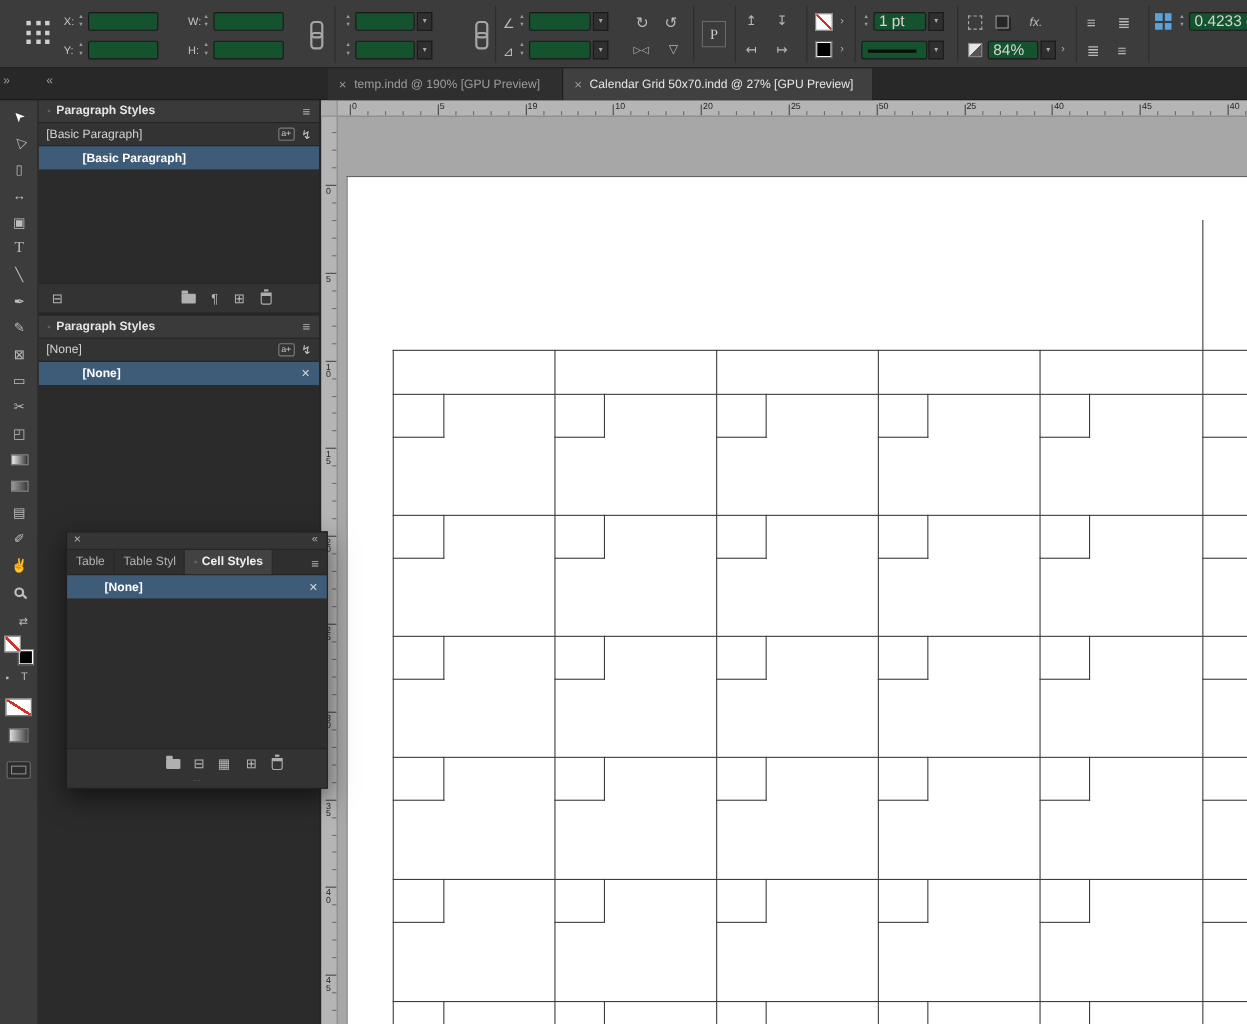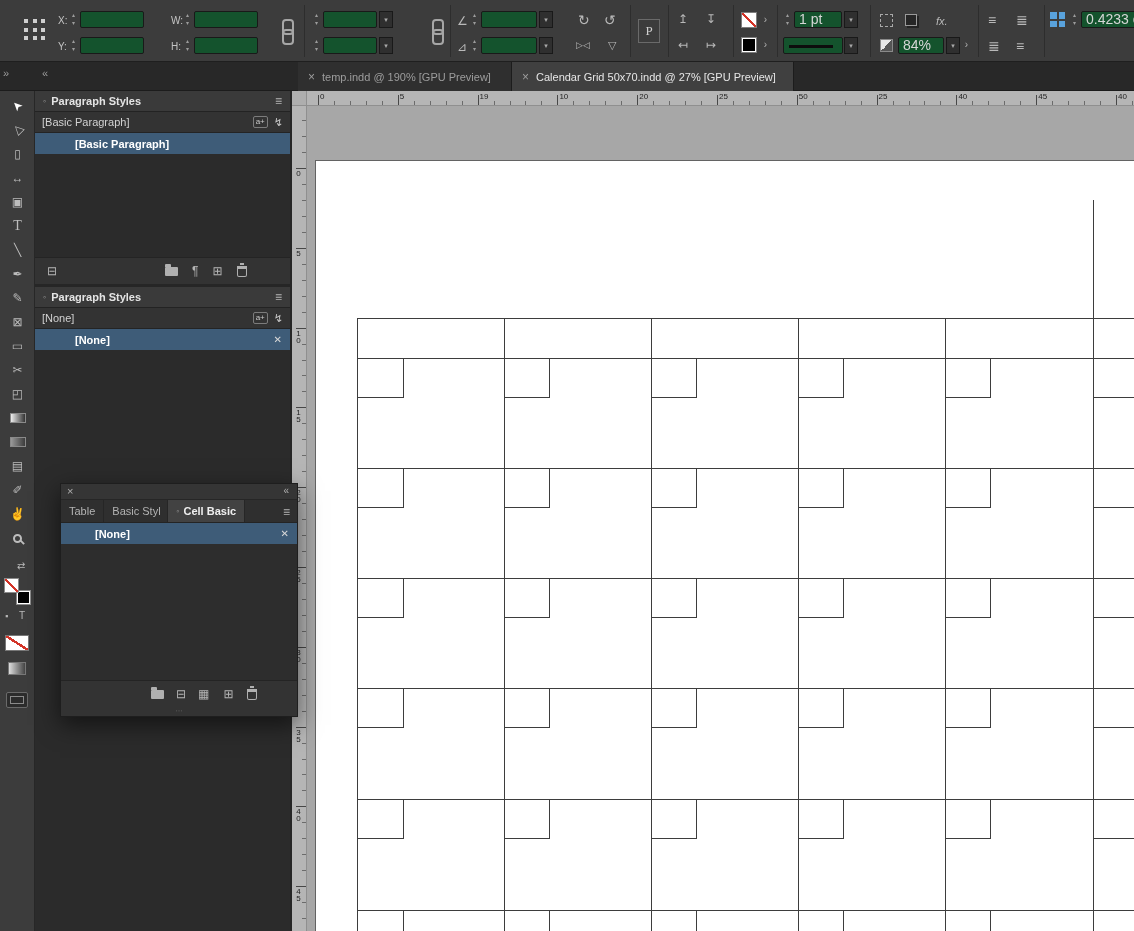--- a/index.html
+++ b/index.html
@@ -385,25 +385,25 @@
   <div class="float-panel">
     <div class="fp-top">
       <span class="fp-close">×</span>
       <span class="fp-coll">«</span>
     </div>
     <div class="fp-tabs">
       <div class="fp-tab">
           <span>Table</span>
         </div>
       <div class="fp-tab trunc">
-          <span>Basic Styl</span>
+          <span>Table Styl</span>
         </div>
       <div class="fp-tab active">
         <span class="p-dot">◦</span>
-        <span>Cell Basic</span>
+        <span>Cell Styles</span>
       </div>
       <span class="fp-menu">≡</span>
     </div>
     <div class="p-ctl" style="position:absolute;left:0;top:39px;right:0">
       <span class="name">[None]</span>
       <span class="bolt" style="margin-left:auto">↯</span>
     </div>
     <div class="fp-body">
       <div class="sel-row">
         <span class="name" style="padding-left:26px">[None]</span>

